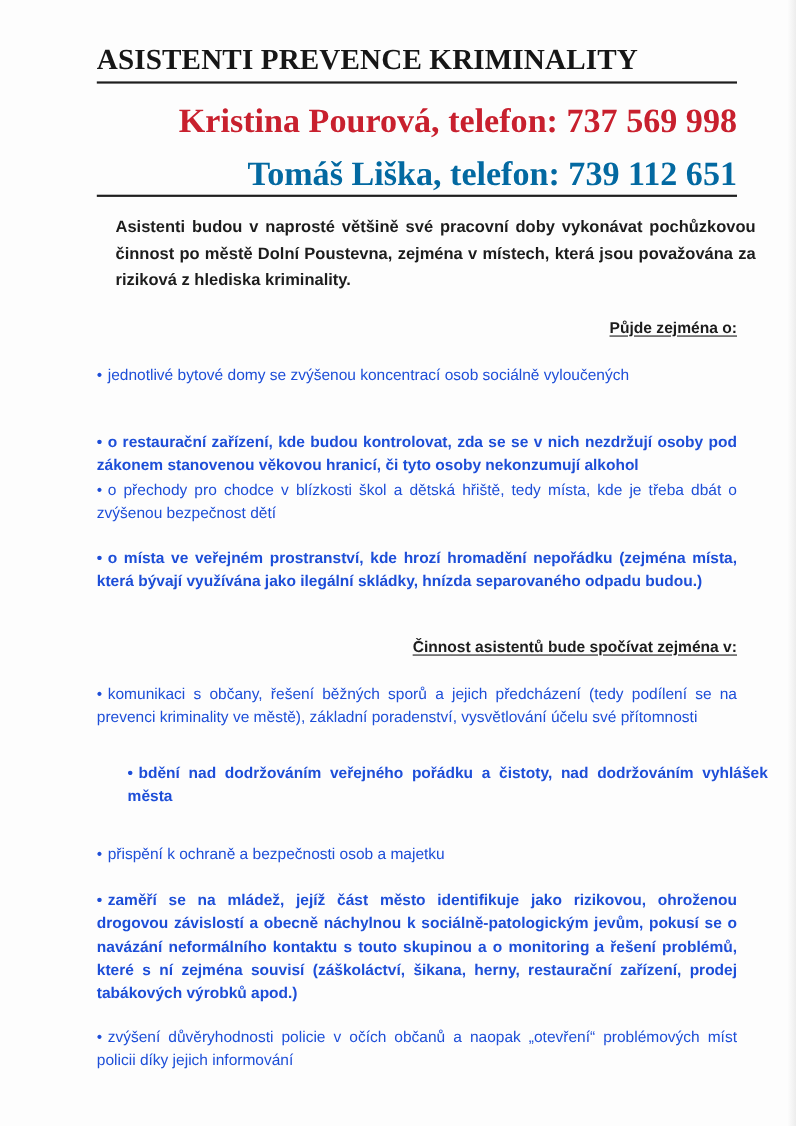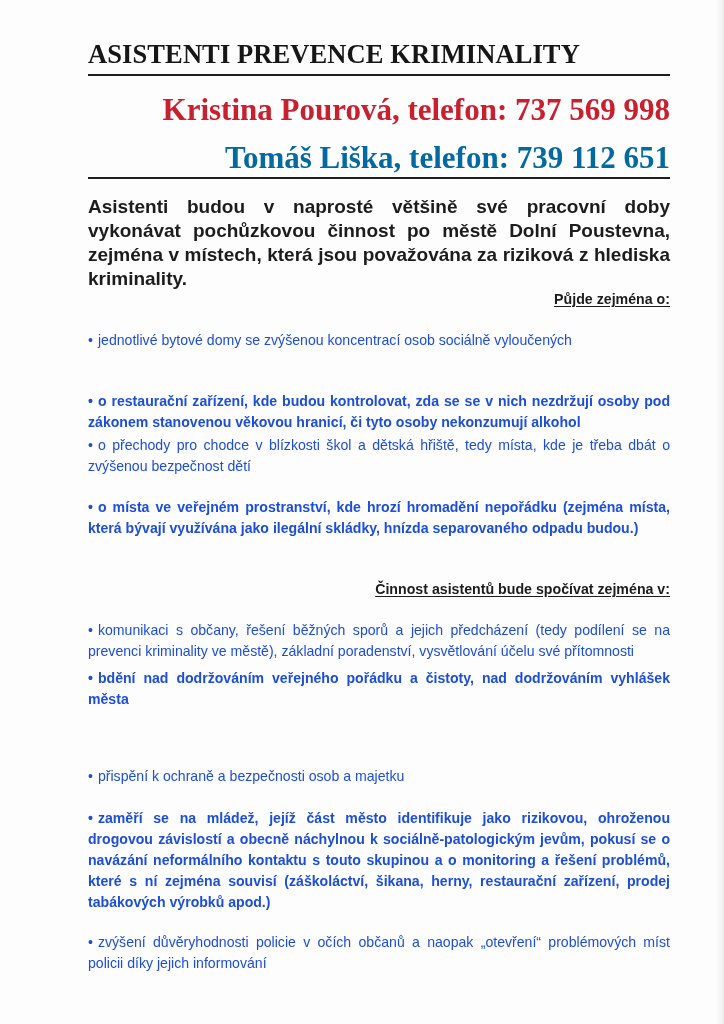--- a/index.html
+++ b/index.html
@@ -67,24 +67,25 @@
     .body-text {
       position: absolute;
       left: 0;
       width: 582px;
       font-family: "Liberation Sans", "DejaVu Sans", sans-serif;
       color: #1c1c1c;
     }
     .intro {
       top: 195px;
       font-weight: bold;
-      font-size: 19px;
+      font-size: 15px;
       line-height: 24px;
       text-align: justify;
       text-align-last: left;
+      margin-left: 17px;
     }
     .subheading {
       position: absolute;
       left: 0;
       width: 582px;
       text-align: right;
       font-family: "Liberation Sans", "DejaVu Sans", sans-serif;
       font-weight: bold;
       font-size: 14.2px;
       text-decoration: underline;
@@ -146,21 +147,21 @@
   <div class="item bold" style="top:497px;">
     <span class="bullet">•</span><span>o místa ve veřejném prostranství, kde hrozí hromadění nepořádku (zejména místa, která bývají využívána jako ilegální skládky, hnízda separovaného odpadu budou.)</span>
   </div>
 
   <div class="subheading sub2">Činnost asistentů bude spočívat zejména v:</div>
 
   <div class="item normal" style="top:620px;">
     <span class="bullet">•</span><span>komunikaci s občany, řešení běžných sporů a jejich předcházení (tedy podílení se na prevenci kriminality ve městě), základní poradenství, vysvětlování účelu své přítomnosti</span>
   </div>
 
-  <div class="item bold" style="top:668px;">
+  <div class="item bold" style="top:692px;margin-left:28px;">
     <span class="bullet">•</span><span>bdění nad dodržováním veřejného pořádku a čistoty, nad dodržováním vyhlášek města</span>
   </div>
 
   <div class="item normal" style="top:766px;">
     <span class="bullet">•</span><span>přispění k ochraně a bezpečnosti osob a majetku</span>
   </div>
 
   <div class="item bold" style="top:808px;">
     <span class="bullet">•</span><span>zaměří se na mládež, jejíž část město identifikuje jako rizikovou, ohroženou drogovou závislostí a obecně náchylnou k sociálně-patologickým jevům, pokusí se o navázání neformálního kontaktu s touto skupinou a o monitoring a řešení problémů, které s ní zejména souvisí (záškoláctví, šikana, herny, restaurační zařízení, prodej tabákových výrobků apod.)</span>
   </div>

